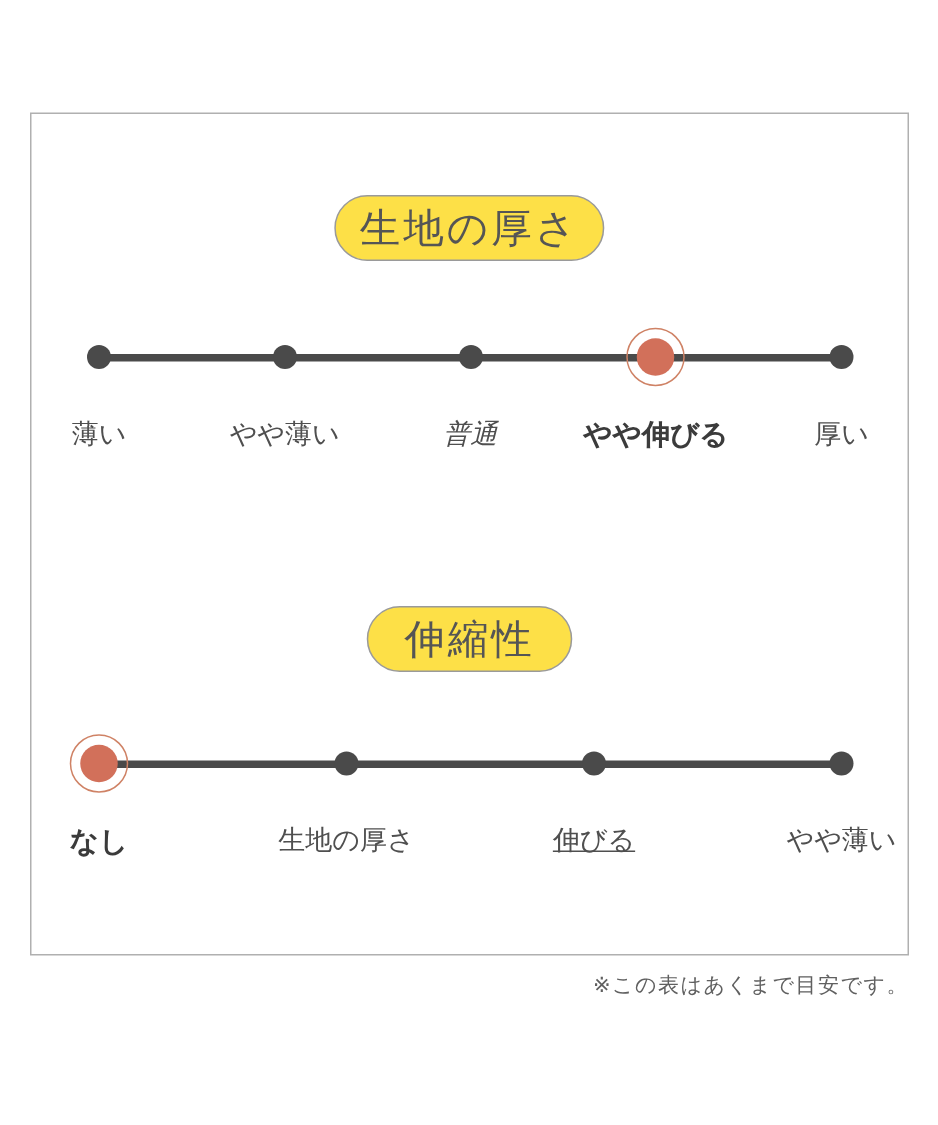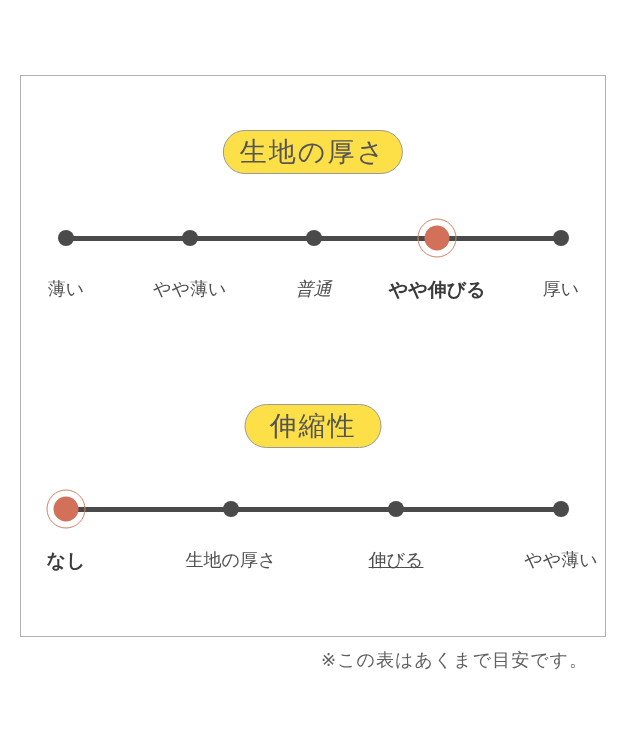--- a/index.html
+++ b/index.html
@@ -101,22 +101,22 @@
     font-weight: 400;
   }
   .scale-label.selected {
     font-weight: 700;
     color: var(--label-selected);
     font-size: 19px;
   }
   .footnote {
     position: absolute;
     top: 648px;
-    right: 37px;
-    font-size: 18px;
+    right: 19px;
+    font-size: 14px;
     color: var(--footnote-color);
     letter-spacing: 1px;
     white-space: nowrap;
   }
 </style>
 </head>
 <body style="--accent: #d2705a; --ring: #cf8265; --line: #4a4a4a; --frame-border: #b0b0b0;">
 
 <div class="frame">
 

